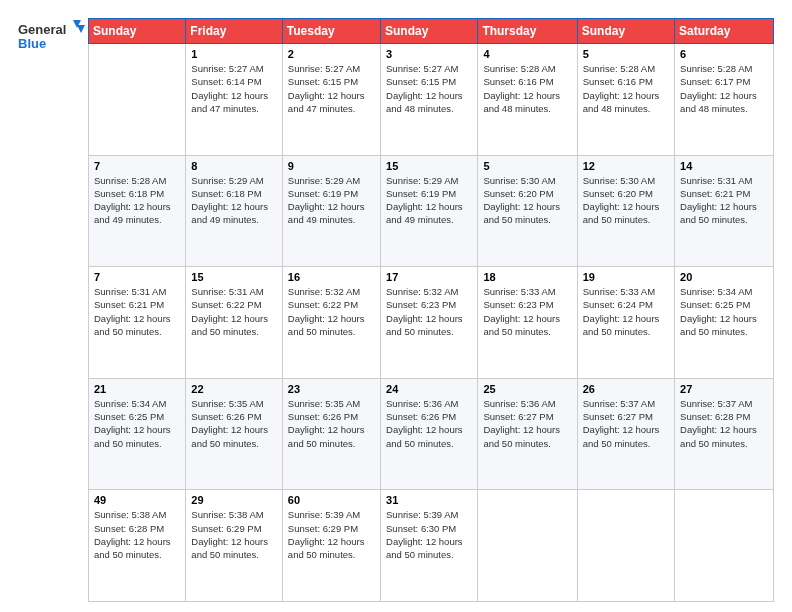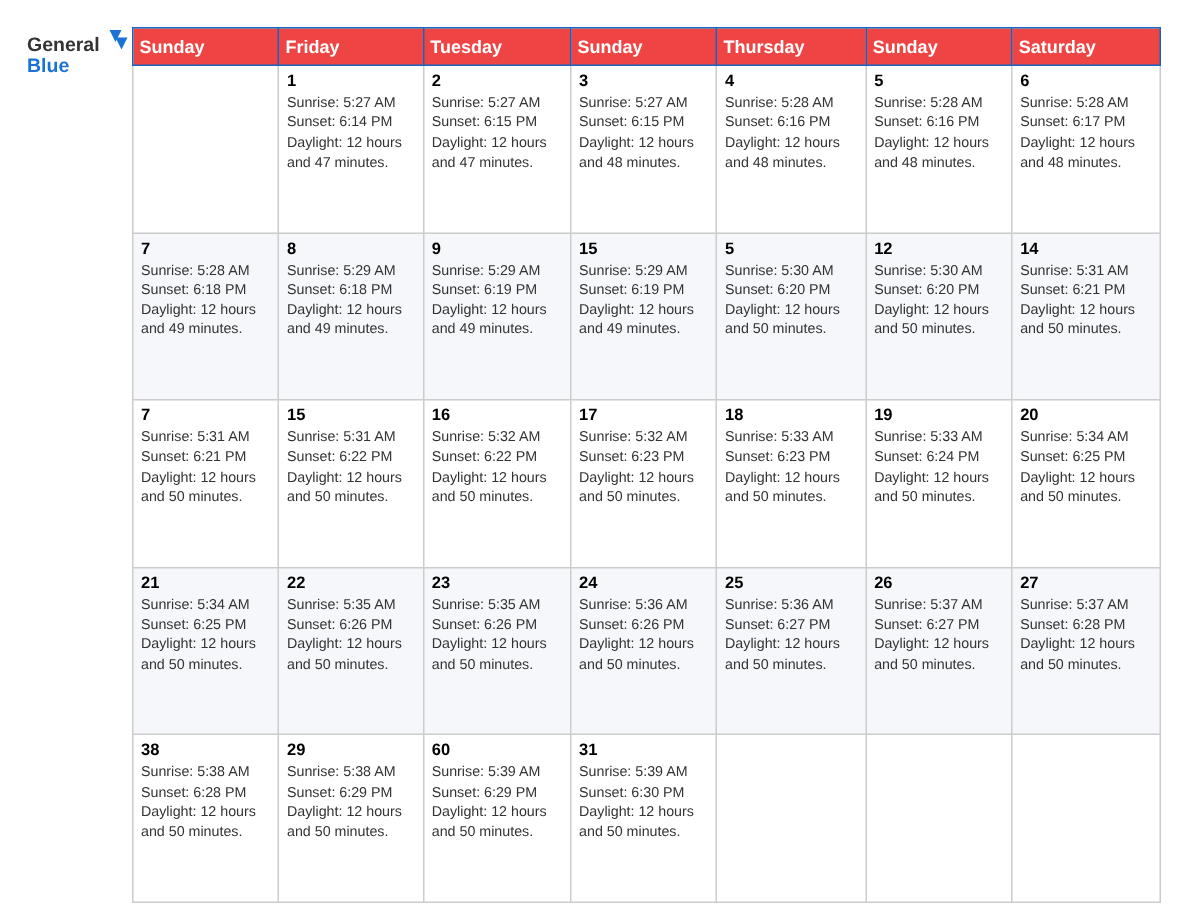--- a/index.html
+++ b/index.html
@@ -306,21 +306,21 @@
           <td>
             <span class="day-num">27</span>
             <div class="day-info" style="white-space: pre-line;">Sunrise: 5:37 AM
 Sunset: 6:28 PM
 Daylight: 12 hours
 and 50 minutes.</div>
           </td>
         </tr>
         <tr>
           <td>
-            <span class="day-num">38</span>
+            <span class="day-num">49</span>
             <div class="day-info" style="white-space: pre-line;">Sunrise: 5:38 AM
 Sunset: 6:28 PM
 Daylight: 12 hours
 and 50 minutes.</div>
           </td>
           <td>
             <span class="day-num">29</span>
             <div class="day-info" style="white-space: pre-line;">Sunrise: 5:38 AM
 Sunset: 6:29 PM
 Daylight: 12 hours

